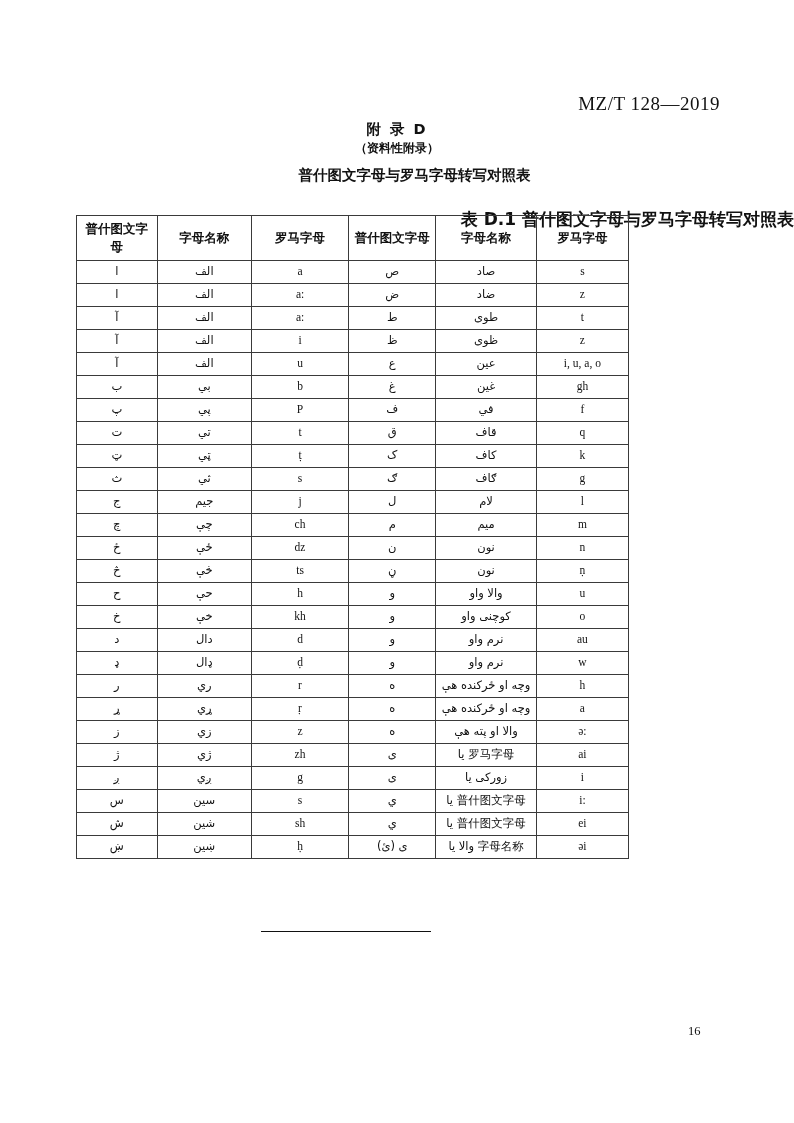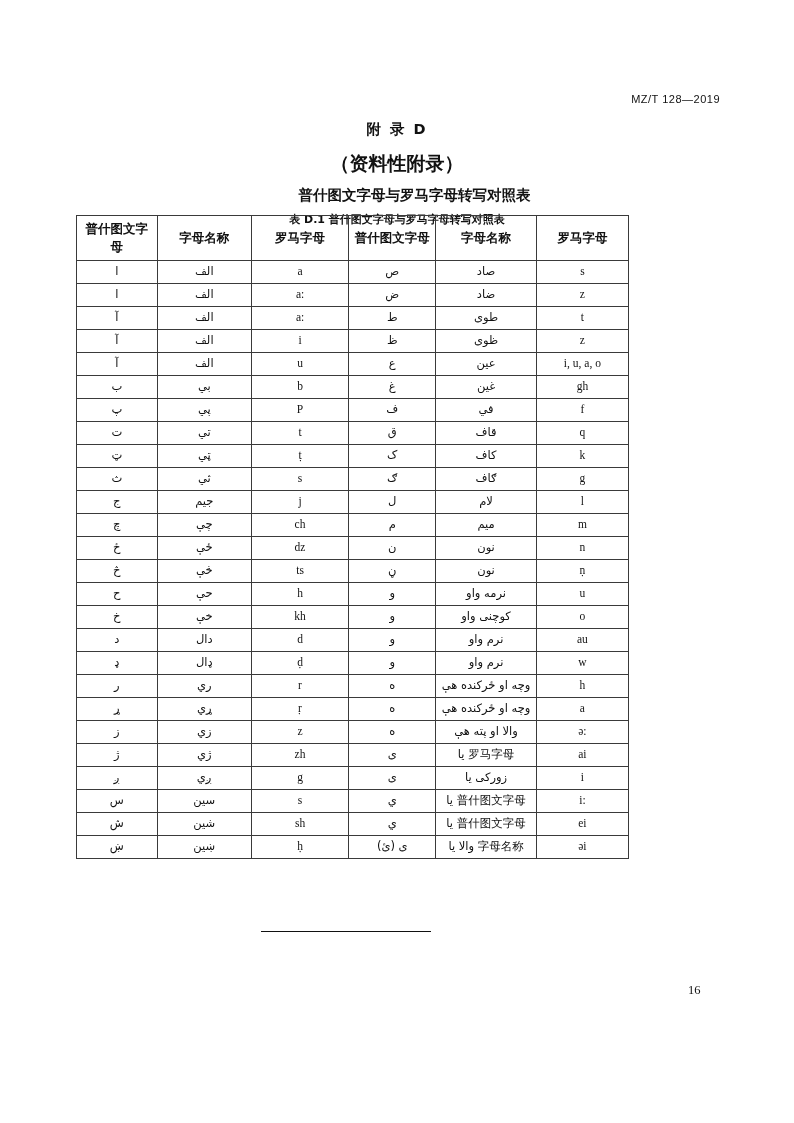--- a/index.html
+++ b/index.html
@@ -2,29 +2,29 @@
 <html><head>
 <meta charset="utf-8">
 <style>
   html,body{margin:0;padding:0;background:#fff;}
   body{
     width:794px;height:1123px;position:relative;
     font-family:"DejaVu Sans",sans-serif;color:#1a1a1a;
   }
   .doc-number{
     position:absolute;top:93px;right:74px;
-    font-family:Liberation Sans, sans-serif;
-    font-size:11px;color:#111;letter-spacing:0.5px;
+    font-family:Liberation Serif, serif;
+    font-size:19px;color:#111;letter-spacing:0.5px;
   }
   .titles{position:absolute;top:120px;left:0;width:100%;text-align:center;}
   .title-line{font-weight:bold;color:#111;}
-  .t1{font-size:14.5px;letter-spacing:2px;margin-bottom:12px;}
-  .t2{font-size:19px;margin-bottom:9px;}
-  .t3{font-size:14.5px;margin-bottom:7px;padding-left:35px;}
-  .t4{font-size:11px;margin-bottom:4px;}
+  .t1{font-size:14.5px;letter-spacing:2px;margin-bottom:1px;}
+  .t2{font-size:12px;margin-bottom:9px;}
+  .t3{font-size:14.5px;margin-bottom:23px;padding-left:35px;}
+  .t4{font-size:17px;margin-bottom:4px;text-align:right;}
   table.ltable{
     position:absolute;top:215px;left:76px;width:553px;
     border-collapse:collapse;table-layout:fixed;border-radius:11px;
   }
   table.ltable col.c1{width:14.6%;} table.ltable col.c2{width:17.1%;}
   table.ltable col.c3{width:17.6%;} table.ltable col.c4{width:15.8%;}
   table.ltable col.c5{width:18.2%;} table.ltable col.c6{width:16.7%;}
   table.ltable th,table.ltable td{
     border:1.4px solid #3a3a3a;text-align:center;vertical-align:middle;
     padding:1px 3px;overflow:hidden;
@@ -33,21 +33,21 @@
     font-size:12.5px;font-weight:bold;color:#111;height:42px;line-height:1.45;
   }
   table.ltable td{height:20px;font-size:11.5px;line-height:1.35;color:#111;}
   td.arabic{font-family:"DejaVu Sans",sans-serif;direction:rtl;font-size:11px;}
   td.roman{font-family:"Liberation Serif","DejaVu Serif",serif;font-size:12.5px;}
   .end-line{
     position:absolute;top:931px;left:261px;width:170px;height:0;
     border-top:1.6px solid #111;
   }
   .page-number{
-    position:absolute;top:983px;left:688px;
+    position:absolute;top:1024px;left:688px;
     font-family:"Liberation Serif","DejaVu Serif",serif;
     font-size:12.5px;color:#111;
   }
 </style>
 </head>
 <body>
 
 <div class="doc-number">MZ/T 128—2019</div>
 
 <div class="titles">
@@ -187,21 +187,21 @@
         <td class="roman">ts</td>
         <td class="arabic">ڼ</td>
         <td class="arabic">نون</td>
         <td class="roman">ṇ</td>
       </tr>
       <tr>
         <td class="arabic">ح</td>
         <td class="arabic">حې</td>
         <td class="roman">h</td>
         <td class="arabic">و</td>
-        <td class="arabic">نرمه واو</td>
+        <td class="arabic">والا واو</td>
         <td class="roman">u</td>
       </tr>
       <tr>
         <td class="arabic">خ</td>
         <td class="arabic">خې</td>
         <td class="roman">kh</td>
         <td class="arabic">و</td>
         <td class="arabic">کوچنی واو</td>
         <td class="roman">o</td>
       </tr>

